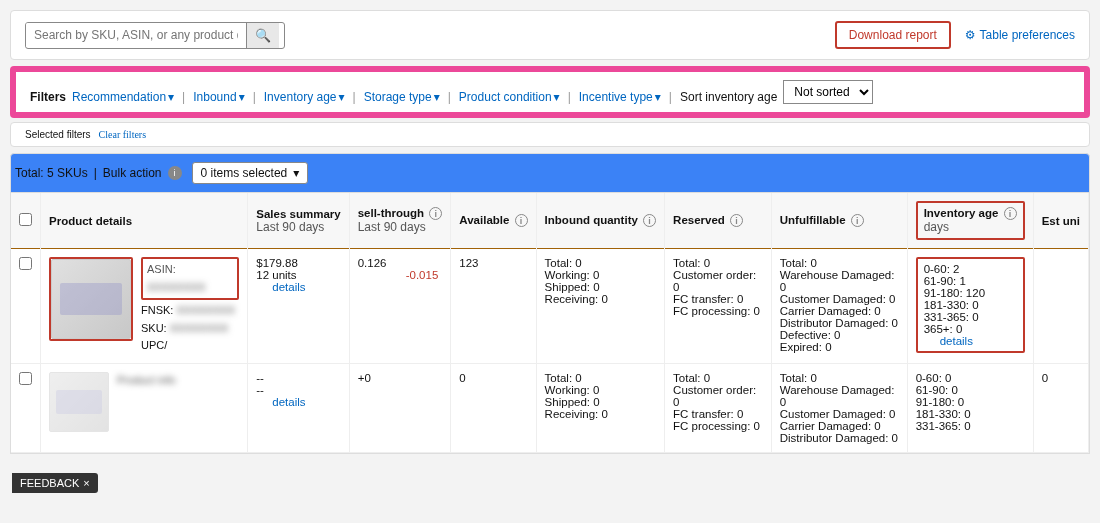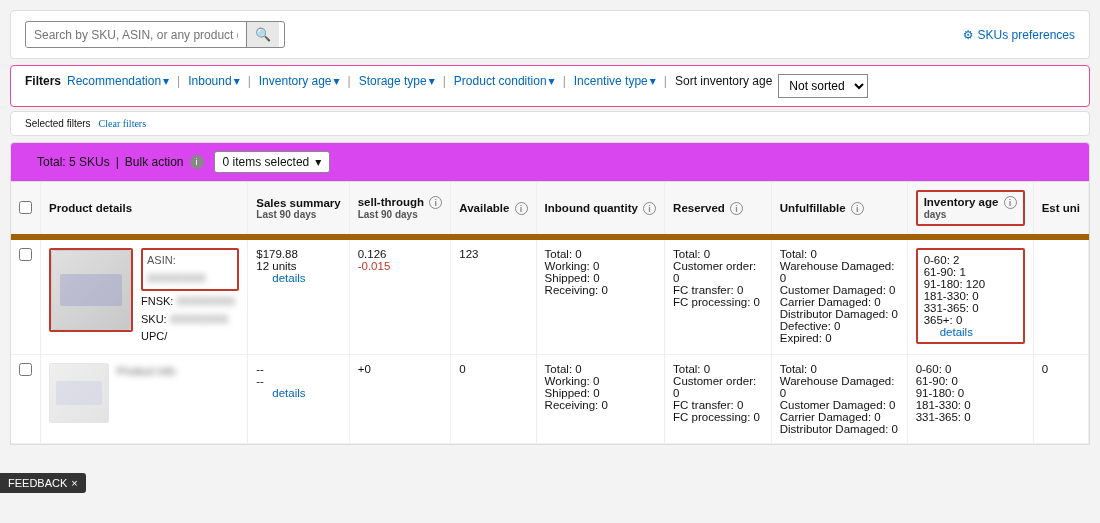--- a/index.html
+++ b/index.html
@@ -71,25 +71,25 @@
       display: flex;
       align-items: center;
       gap: 4px;
       cursor: pointer;
       color: #0066c0;
       font-size: 12px;
     }
 
     .filters-bar {
       background: #fff;
-      border: 1px solid #ec4899;
+      border: 6px solid #ec4899;
       border-radius: 4px;
       padding: 8px 14px;
       display: flex;
-      align-items: flex-start;
+      align-items: flex-end;
       gap: 6px;
       flex-wrap: wrap;
       margin-bottom: 4px;
     }
 
     .filters-label {
       font-size: 12px;
       color: #111;
       font-weight: 600;
     }
@@ -129,25 +129,25 @@
       font-size: 10px;
     }
 
     .clear-filters {
       color: #0066c0;
       cursor: pointer;
       font-family: Liberation Serif, serif;
     }
 
     .bulk-bar {
-      background: #d946ef;
+      background: #3b82f6;
       border: 1px solid #ddd;
       border-top-left-radius: 4px;
       border-top-right-radius: 4px;
-      padding: 8px 26px;
+      padding: 8px 4px;
       display: flex;
       align-items: center;
       gap: 10px;
       font-size: 12px;
     }
 
     .bulk-info {
       display: flex;
       align-items: center;
       gap: 6px;
@@ -186,37 +186,37 @@
     }
 
     table {
       width: 100%;
       border-collapse: collapse;
       font-size: 11.5px;
     }
 
     thead tr {
       background: #f7f7f7;
-      border-bottom: 6px solid #a16207;
+      border-bottom: 1px solid #a16207;
     }
 
     th {
       padding: 8px 8px;
       text-align: left;
       font-weight: 600;
       font-size: 11.5px;
       color: #111;
       border-right: 1px solid #eee;
       white-space: nowrap;
     }
 
     th .sub-label {
-      font-weight: bold;
+      font-weight: normal;
       color: #555;
-      font-size: 10px;
+      font-size: 12px;
       display: block;
     }
 
     th .info-i {
       display: inline-block;
       width: 13px;
       height: 13px;
       border-radius: 50%;
       border: 1px solid #888;
       color: #888;
@@ -296,26 +296,26 @@
     .inv-age-box .details-link {
       color: #0066c0;
       cursor: pointer;
     }
 
     .details-link {
       color: #0066c0;
       cursor: pointer;
       margin-left: 16px;
     }
-    .red { color: #c0392b; }
+    .red { color: #c0392b; margin-left: 48px; }
 
     .feedback-btn {
       position: fixed;
       bottom: 30px;
-      left: 0;
+      left: 12px;
       background: #333;
       color: #fff;
       font-size: 11px;
       padding: 4px 8px;
       border-radius: 0 3px 3px 0;
       cursor: pointer;
       display: flex;
       align-items: center;
       gap: 4px;
     }
@@ -324,23 +324,24 @@
 <body>
 
 <div class="main-container">
 
   <div class="top-bar">
     <div class="search-area">
       <input class="search-input" type="text" placeholder="Search by SKU, ASIN, or any product detail" style="">
       <button class="search-btn">🔍</button>
     </div>
     <div class="top-right">
+      <button class="download-btn">Download report</button>
       <div class="table-prefs">
         <span>⚙</span>
-        <span>SKUs preferences</span>
+        <span>Table preferences</span>
       </div>
     </div>
   </div>
 
   <div class="filters-bar">
     <span class="filters-label">Filters</span>
     <div class="filter-item">
       <span>Recommendation</span>
       <span>▾</span>
     </div>

